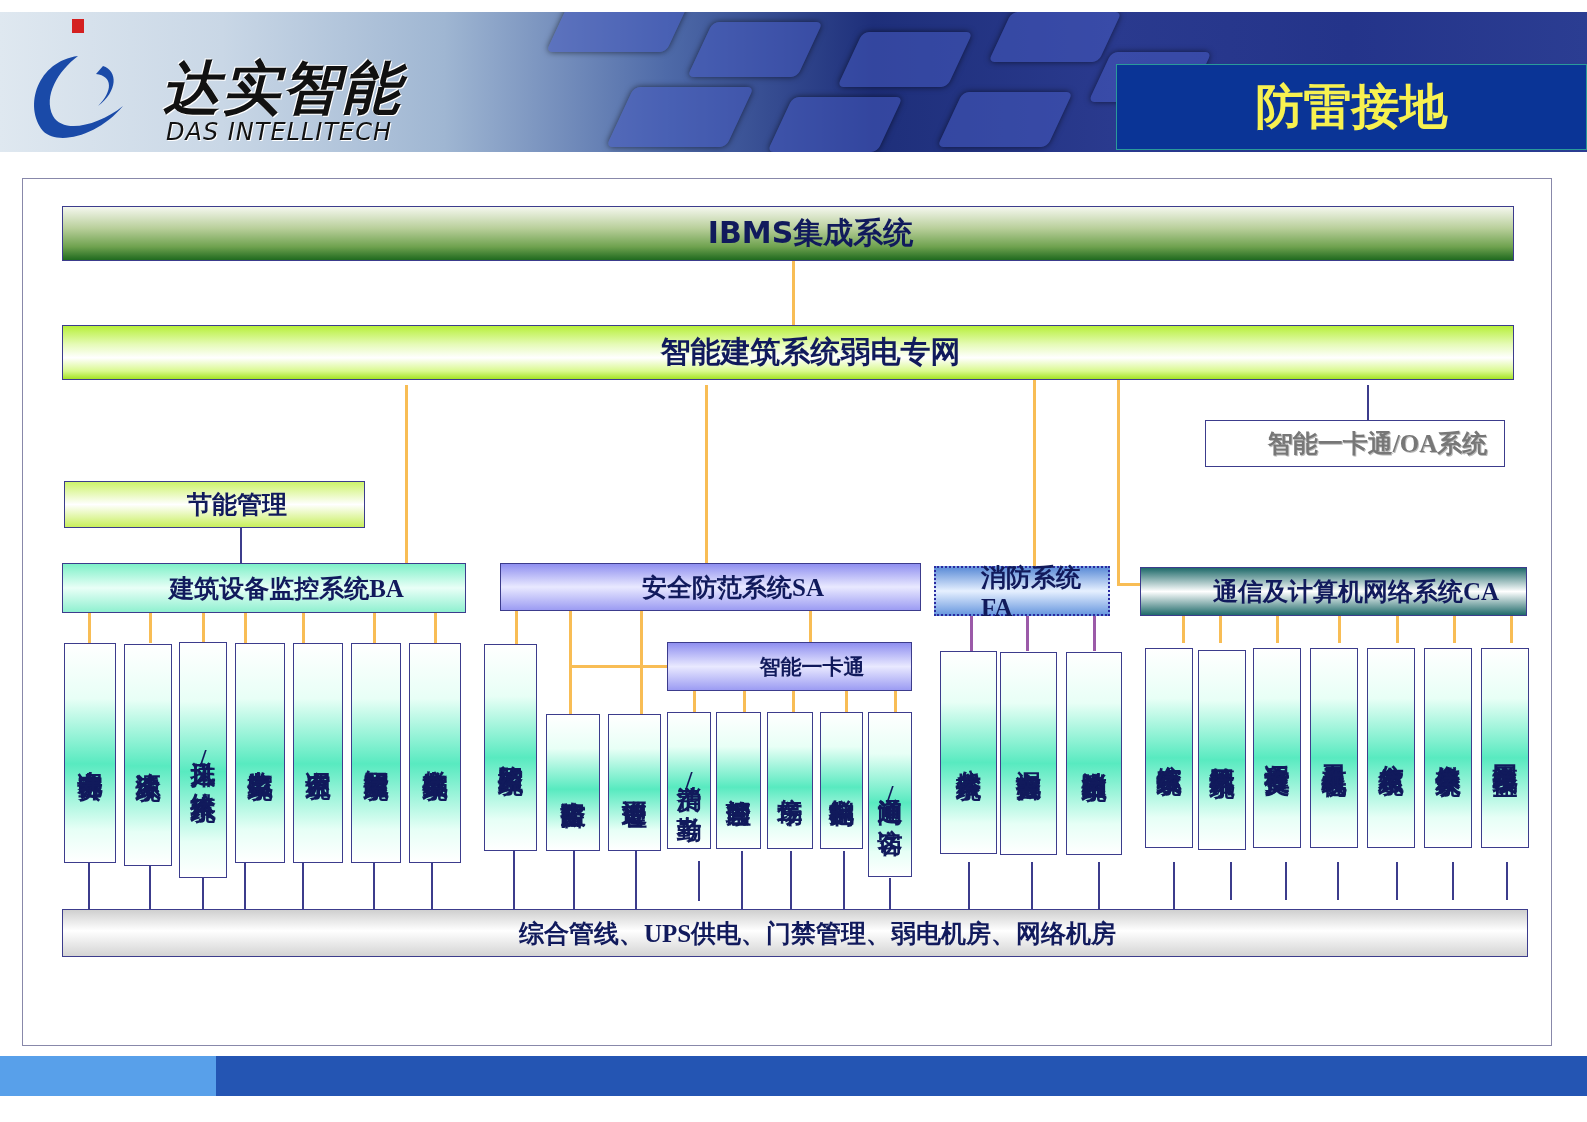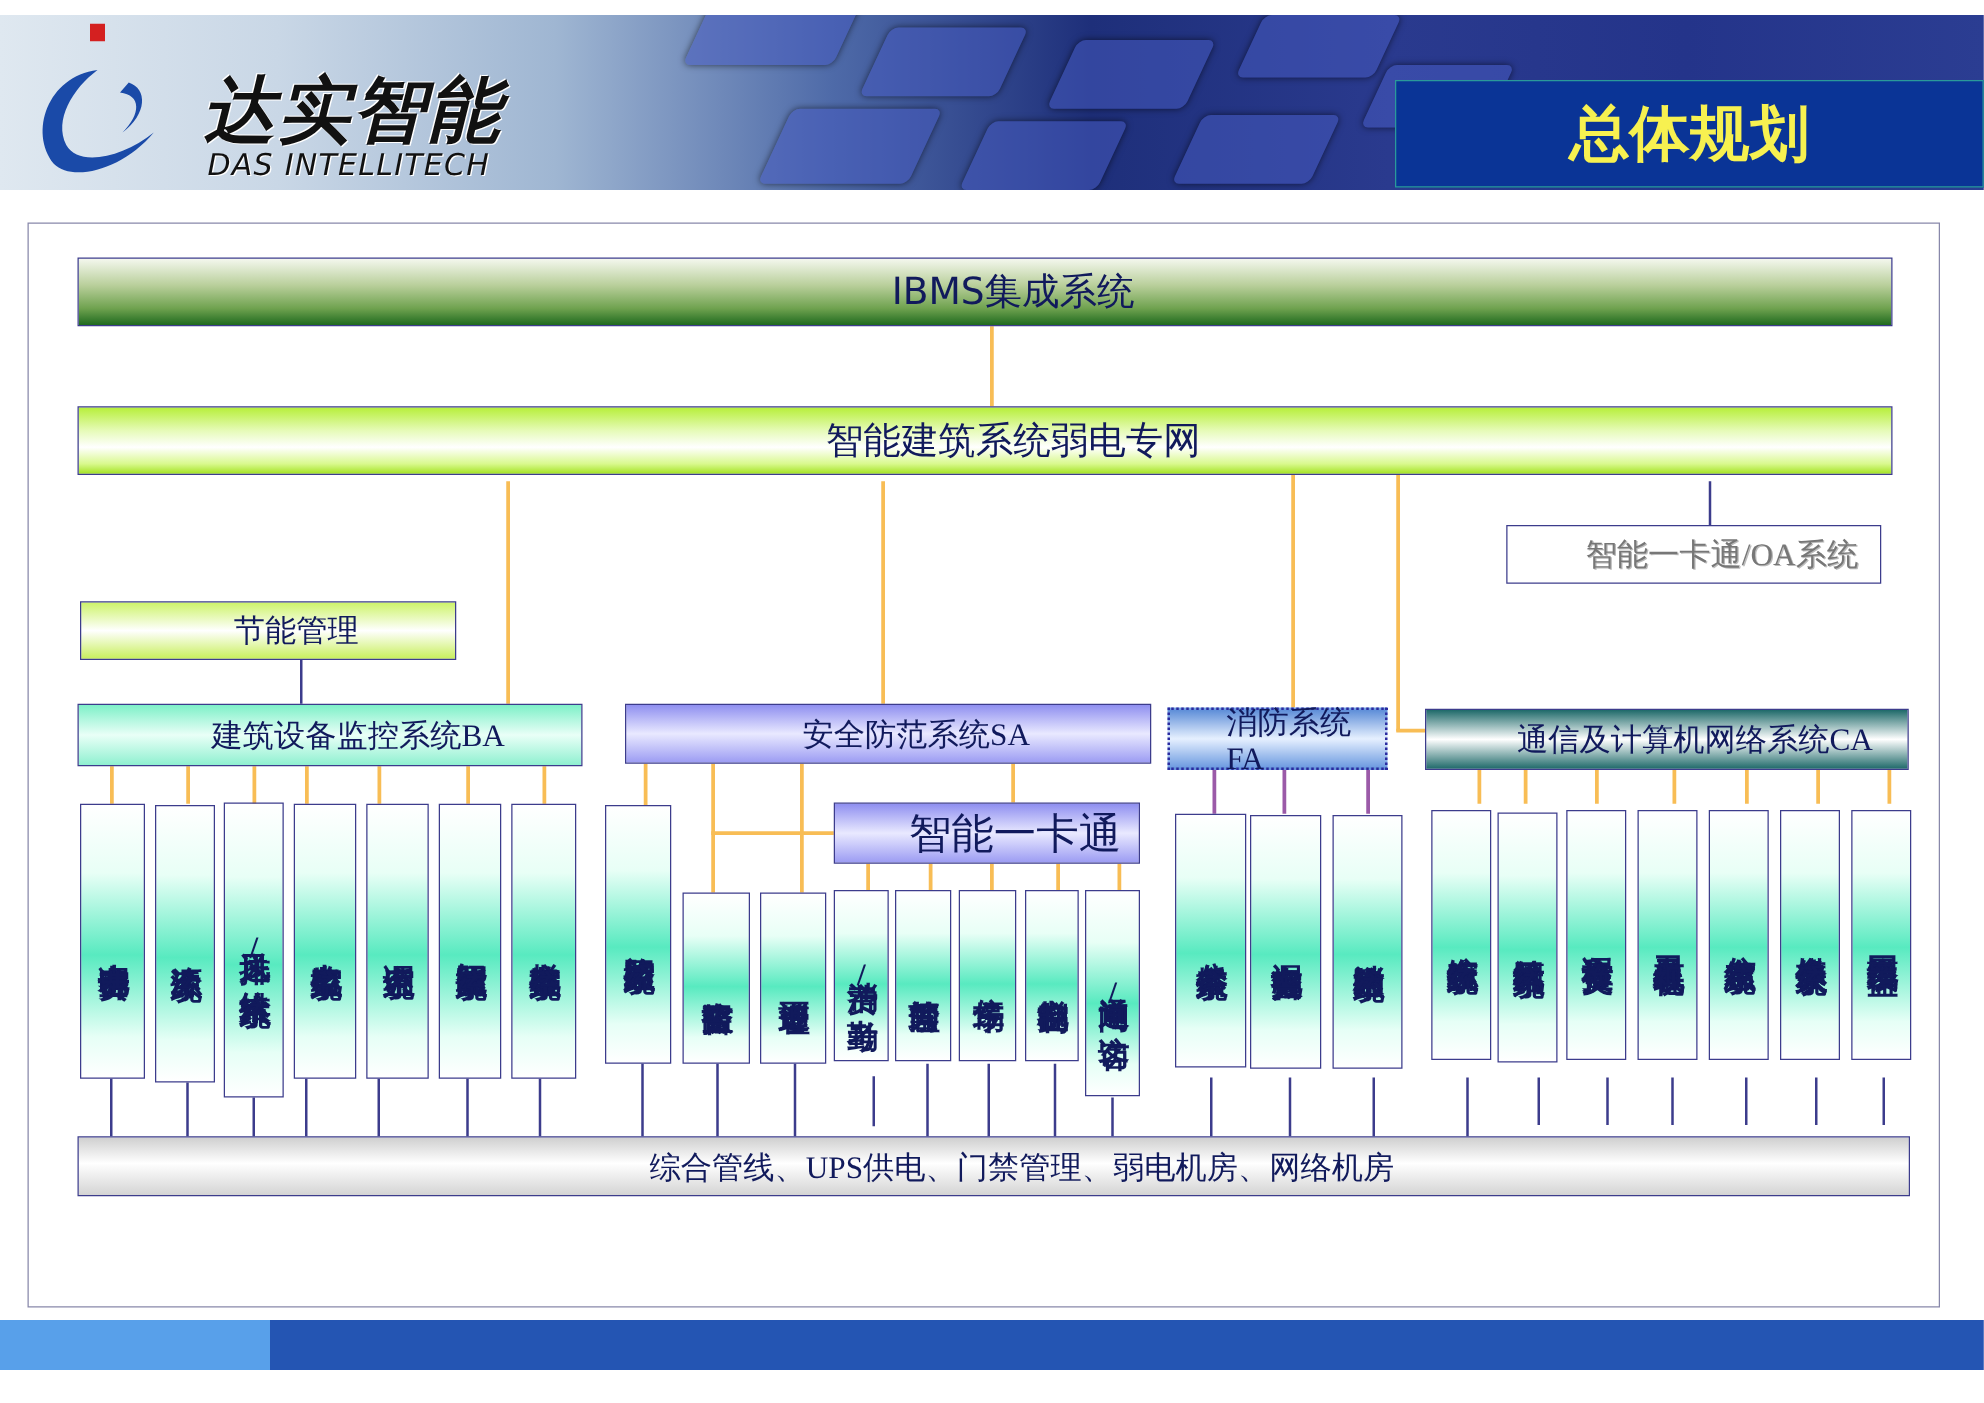--- a/index.html
+++ b/index.html
@@ -12,28 +12,28 @@
   #logo-sq{left:72px;top:19px;width:12px;height:14px;background:#d42020;}
   #logo-swoosh{left:18px;top:36px;width:120px;height:110px;}
   #brand-cn{left:162px;top:50px;font-family:"DejaVu Sans",sans-serif;font-weight:bold;font-size:58px;color:#111;letter-spacing:2px;font-style:italic;text-shadow:1px 1px 0 #fff,-1px -1px 0 #fff;}
   #brand-en{left:166px;top:118px;font-family:"DejaVu Sans",sans-serif;font-size:24px;color:#111;font-style:italic;letter-spacing:1px;text-shadow:1px 1px 0 #fff;}
   #title-box{left:1116px;top:64px;width:471px;height:86px;background:#0a3496;border:1px solid #2a9a9a;display:flex;align-items:center;justify-content:center;}
   #title-text{color:#f7f150;font-weight:bold;font-size:48px;font-family:"DejaVu Sans",sans-serif;}
 
   
   #frame{left:22px;top:178px;width:1530px;height:868px;border:1.5px solid #8888aa;background:#fff;}
 
-  .bar{position:absolute;box-sizing:border-box;border:1.5px solid #3c3c8c;display:flex;align-items:center;justify-content:center;color:#111a5c;font-weight:normal;font-family:"Liberation Serif","DejaVu Serif",serif;padding-left:45px;}
+  .bar{position:absolute;box-sizing:border-box;border:1.5px solid #3c3c8c;display:flex;align-items:center;justify-content:center;color:#111a5c;font-weight:bold;font-family:"Liberation Serif","DejaVu Serif",serif;padding-left:45px;}
   #ibms{left:62px;top:206px;width:1452px;height:55px;background:linear-gradient(180deg,#f4f7ee 0%,#b9cf9b 40%,#6fa24f 75%,#1f6a1f 100%);font-size:30px;font-family:"DejaVu Sans",sans-serif;}
   #net{left:62px;top:325px;width:1452px;height:55px;background:linear-gradient(180deg,#b7ef3a 0%,#e6fbb8 35%,#ffffff 60%,#d9f98e 85%,#a4e324 100%);font-size:30px;}
   #oa{left:1205px;top:420px;width:300px;height:47px;background:#fff;color:#777;font-size:25px;text-shadow:1px 1px 0 #bbb;}
   #energy{left:64px;top:481px;width:301px;height:47px;background:linear-gradient(180deg,#cdf36a 0%,#ffffff 50%,#c8ef5c 100%);font-size:25px;}
   #ba{left:62px;top:563px;width:404px;height:50px;background:linear-gradient(180deg,#7ef0c8 0%,#e9fff7 50%,#8ff0d0 100%);font-size:25px;}
   #sa{left:500px;top:563px;width:421px;height:48px;background:linear-gradient(180deg,#8f8ff0 0%,#e9e9ff 50%,#9c9cf3 100%);font-size:25px;}
-  #card{left:667px;top:642px;width:245px;height:49px;background:linear-gradient(180deg,#8f8ff0 0%,#e9e9ff 50%,#9c9cf3 100%);font-size:34px;}
+  #card{left:667px;top:642px;width:245px;height:49px;background:linear-gradient(180deg,#8f8ff0 0%,#e9e9ff 50%,#9c9cf3 100%);font-size:21px;}
   #fa{left:934px;top:566px;width:176px;height:50px;border:2px dotted #2a2aa0;background:linear-gradient(180deg,#5e8ed8 0%,#e6f0ff 50%,#6d9be0 100%);font-size:25px;}
   #ca{left:1140px;top:567px;width:387px;height:49px;background:linear-gradient(180deg,#1f6a6a 0%,#ffffff 50%,#1f6a6a 100%);font-size:25px;}
   #base{left:62px;top:909px;width:1466px;height:48px;background:linear-gradient(180deg,#cfcfcf 0%,#ffffff 45%,#d4d4d4 100%);font-size:25px;}
 
   .leaf{position:absolute;box-sizing:border-box;border:1.5px solid #3c3c8c;background:linear-gradient(180deg,#ffffff 0%,#e8fff6 25%,#58eac0 55%,#e6fff6 85%,#ffffff 100%);
     display:flex;align-items:center;justify-content:center;}
   .leaf span{writing-mode:vertical-rl;text-orientation:upright;font-family:"Liberation Serif","DejaVu Serif",serif;font-weight:bold;font-size:25px;color:#111a5c;letter-spacing:1px;line-height:1;}
 
   .ln{position:absolute;}
   .o{background:#f8bd55;}
@@ -57,21 +57,21 @@
   <div class="key" style="left:1100px;top:40px;width:100px;height:50px;"></div>
 </div>
 <div id="logo-sq" class="abs"></div>
 <svg id="logo-swoosh" class="abs" viewBox="0 0 120 110">
   <path d="M60 20 C20 25 5 70 25 95 C40 110 80 100 105 70 C80 90 45 98 35 80 C25 60 40 35 60 20 Z" fill="#1a4aa8"></path>
   <path d="M85 30 C100 35 100 55 80 70 C95 55 95 40 78 38 Z" fill="#1a4aa8"></path>
 </svg>
 <div id="brand-cn" class="abs">达实智能</div>
 <div id="brand-en" class="abs">DAS INTELLITECH</div>
 <div id="title-box" class="abs">
-  <span id="title-text">总体规划</span>
+  <span id="title-text">防雷接地</span>
 </div>
 
 <div id="frame" class="abs"></div>
 
 <div class="ln o" style="left:792px;top:261px;width:3px;height:64px;"></div>
 <div class="ln o" style="left:405px;top:385px;width:3px;height:178px;"></div>
 <div class="ln o" style="left:705px;top:385px;width:3px;height:178px;"></div>
 <div class="ln o" style="left:1033px;top:380px;width:3px;height:186px;"></div>
 <div class="ln o" style="left:1117px;top:380px;width:3px;height:205px;"></div>
 <div class="ln o" style="left:1117px;top:583px;width:23px;height:3px;"></div>

